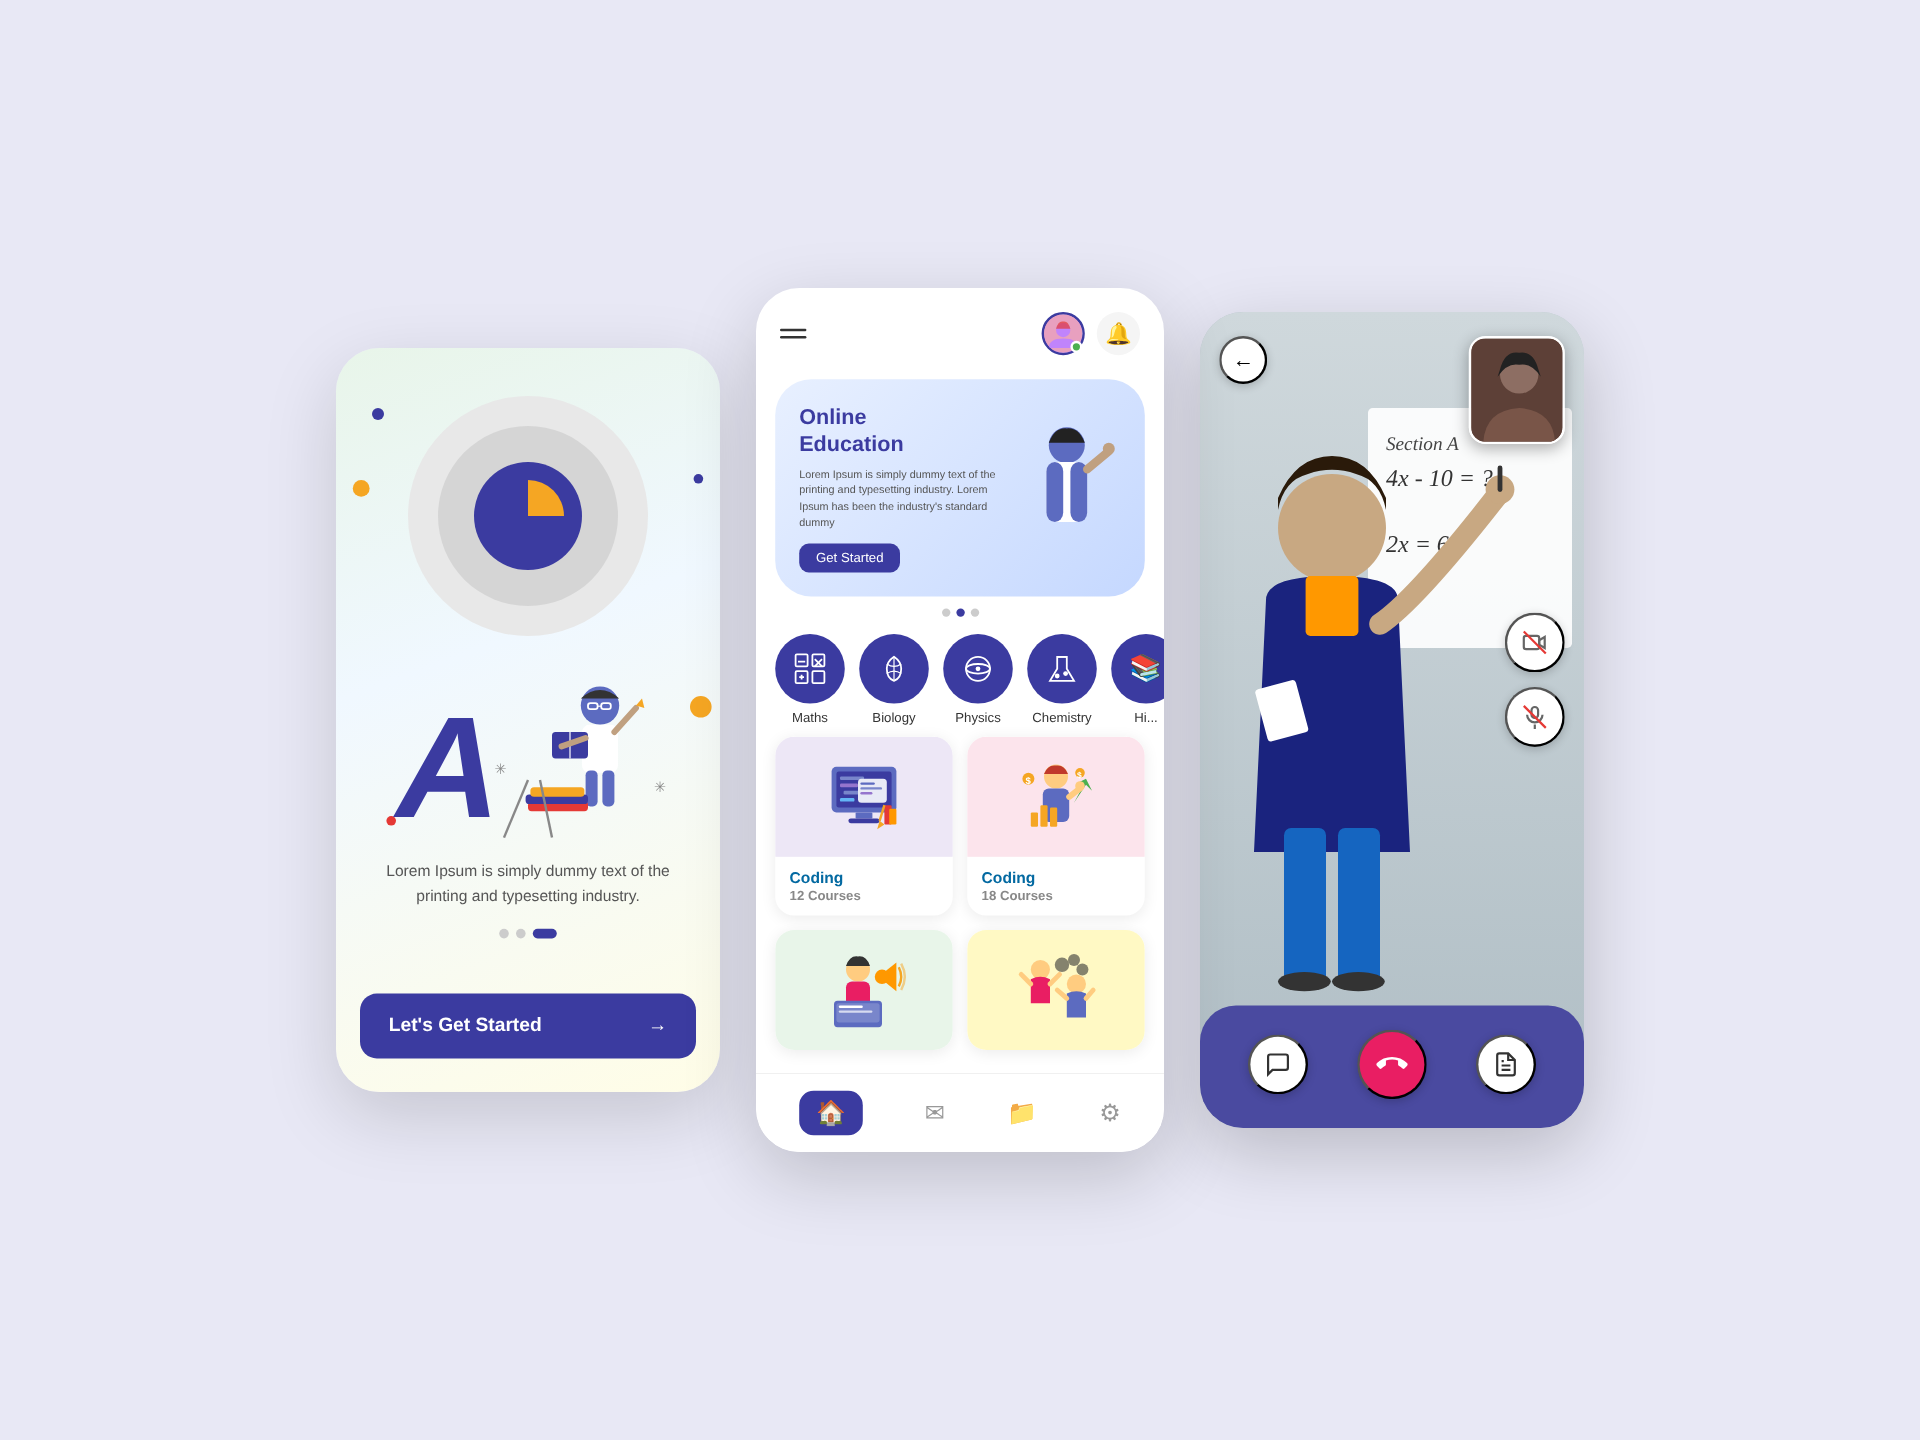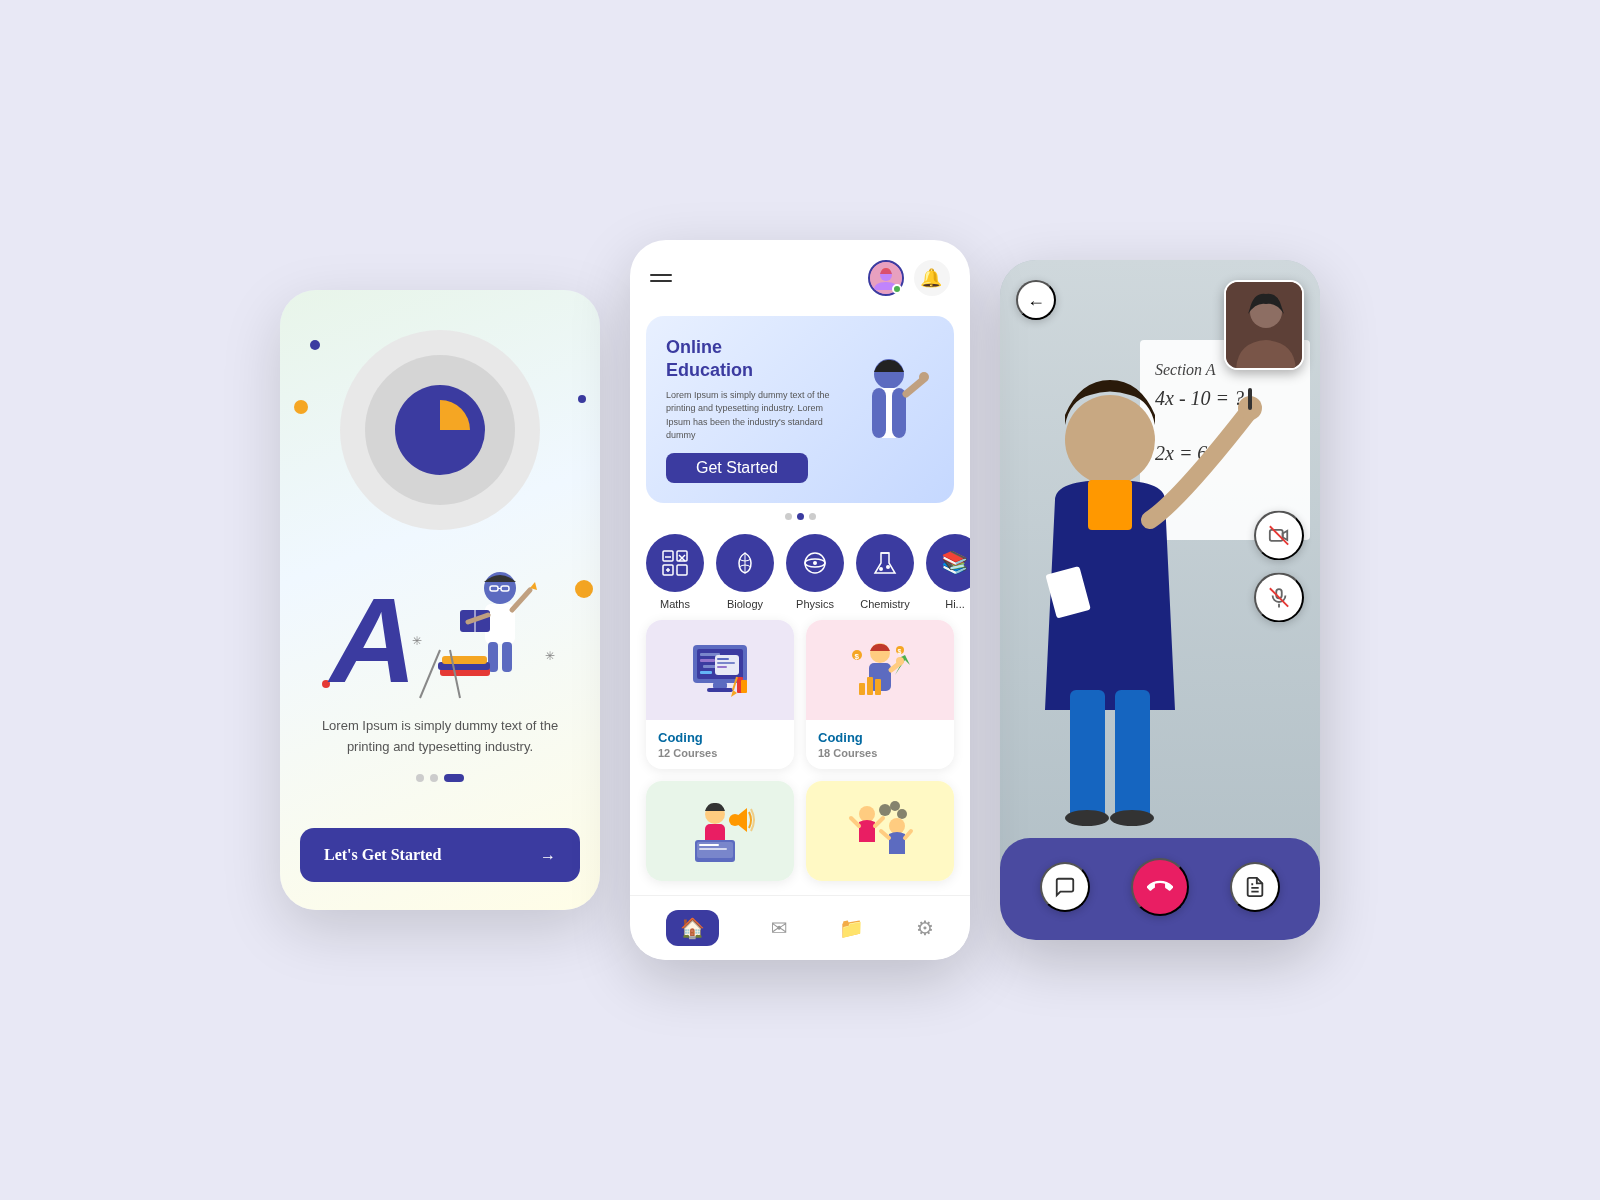--- a/index.html
+++ b/index.html
@@ -141,21 +141,20 @@
       color: white;
       border: none;
       border-radius: 14px;
       padding: 18px 24px;
       font-size: 16px;
       font-weight: 600;
       cursor: pointer;
       display: flex;
       align-items: center;
       justify-content: space-between;
-      font-family: Liberation Serif, serif;
     }
 
     
     .screen-2 {
       width: 340px;
       height: 720px;
       background: #fff;
       border-radius: 36px;
       overflow: hidden;
       display: flex;
@@ -209,21 +208,21 @@
       display: flex;
       align-items: center;
       justify-content: center;
       cursor: pointer;
       font-size: 18px;
     }
 
     .s2-banner {
       margin: 10px 16px;
       background: linear-gradient(135deg, #e8f0ff, #c5d8ff);
-      border-radius: 18px;
+      border-radius: 30px;
       padding: 20px 20px;
       display: flex;
       align-items: center;
       min-height: 140px;
       position: relative;
       overflow: hidden;
     }
     .banner-text { flex: 1; z-index: 2; }
     .banner-title {
       font-size: 18px;
@@ -236,22 +235,22 @@
       font-size: 9px;
       color: #555;
       line-height: 1.5;
       margin-bottom: 10px;
     }
     .banner-btn {
       background: #3b3ba0;
       color: white;
       border: none;
       border-radius: 8px;
-      padding: 6px 30px;
-      font-size: 16px;
+      padding: 6px 14px;
+      font-size: 11px;
       cursor: pointer;
     }
     .banner-img {
       width: 90px;
       height: 110px;
       flex-shrink: 0;
       position: relative;
     }
 
     .banner-dots {

